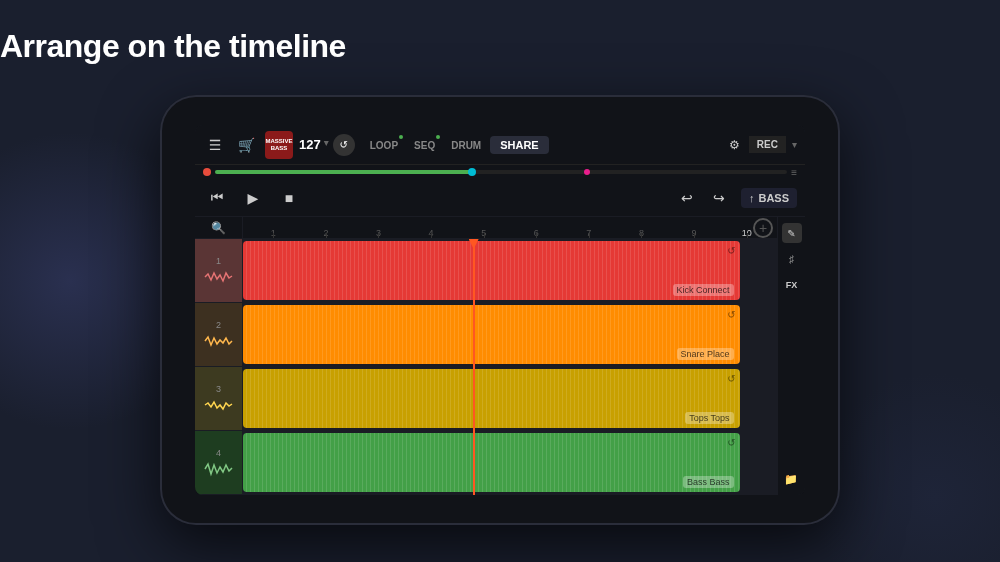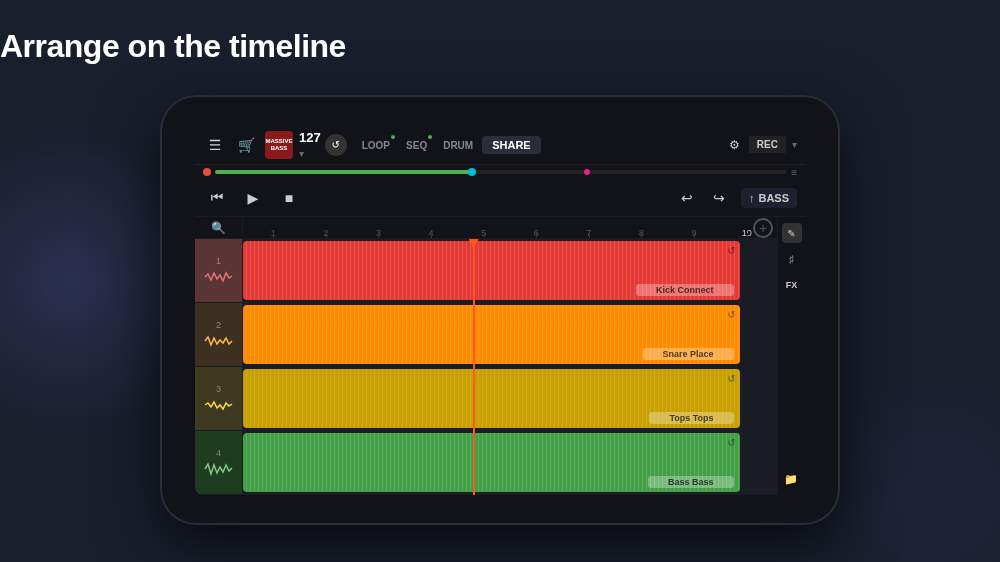--- a/index.html
+++ b/index.html
@@ -115,21 +115,20 @@
       font-size: 7px;
       color: #fff;
       font-weight: bold;
       text-align: center;
     }
     .bpm-area {
       display: flex;
       align-items: flex-start;
       gap: 3px;
       margin-left: 2px;
-      flex-direction: column;
     }
     .bpm-value {
       color: #fff;
       font-size: 13px;
       font-weight: bold;
     }
     .bpm-arrow {
       color: #666;
       font-size: 10px;
     }
@@ -421,23 +420,23 @@
       overflow: hidden;
       display: flex;
       align-items: center;
     }
     .clip-label {
       position: absolute;
       right: 6px;
       bottom: 4px;
       color: rgba(0,0,0,0.7);
       font-size: 9px;
-      font-weight: bold;
+      font-weight: normal;
       background: rgba(255,255,255,0.3);
-      padding: 1px 20px;
+      padding: 1px 4px;
       border-radius: 3px;
     }
     .clip-icon {
       position: absolute;
       right: 4px;
       top: 4px;
       color: rgba(0,0,0,0.5);
       font-size: 10px;
     }
     .clip-waveform {

